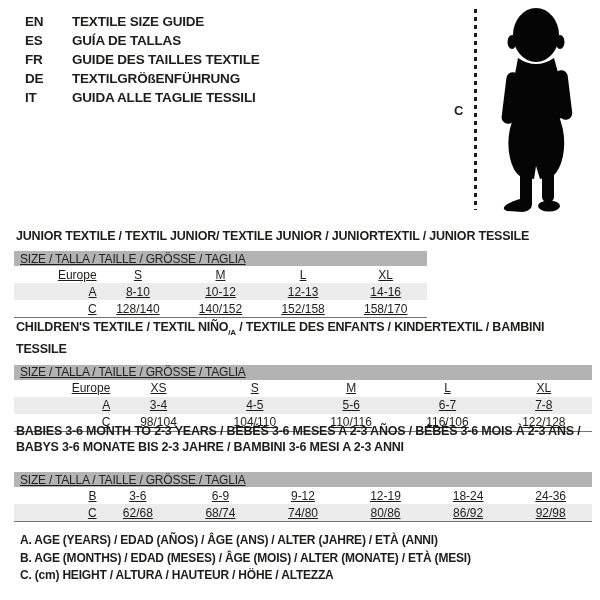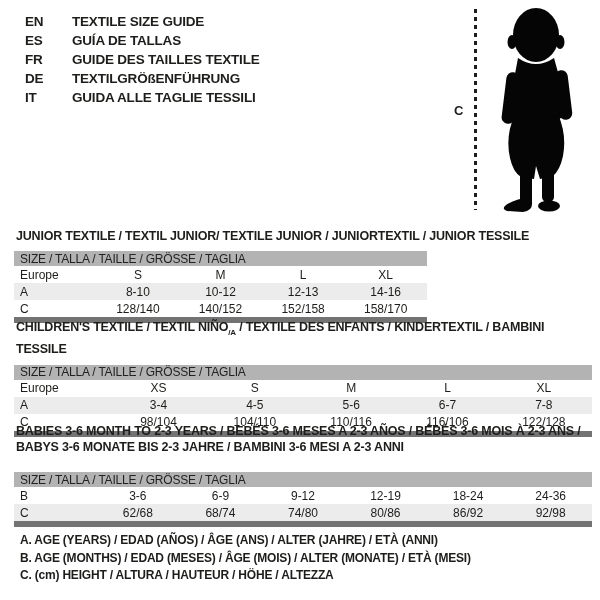--- a/index.html
+++ b/index.html
@@ -16,27 +16,27 @@
   .measure-line{
     position:absolute;left:24px;top:5px;width:3px;height:201px;
     background:repeating-linear-gradient(to bottom,#1d1d1b 0 4px,transparent 4px 8px);
   }
   .c-label{position:absolute;left:4px;top:99px;font-size:13px;font-weight:700;}
   .baby-svg{position:absolute;left:34px;top:2px;}
   
   .section{position:absolute;left:14px;width:578px;}
   .sec-title{font-size:12.5px;font-weight:700;letter-spacing:-0.2px;line-height:16px;padding-left:2px;}
   .sec-title sub{font-size:8px;font-weight:700;}
-  table.size-table{border-collapse:collapse;table-layout:fixed;font-size:12px;color:#1d1d1b;border-bottom:6px solid #737373;}
+  table.size-table{border-collapse:collapse;table-layout:fixed;font-size:12px;color:#1d1d1b;border-bottom:1px solid #737373;text-decoration:underline;}
   table.size-table td{padding:0;height:17px;text-align:center;vertical-align:middle;}
   table.size-table tr.bar td{
     background:#b3b3b3;text-align:left;padding-left:6px;height:15px;
     font-size:12px;color:#222222;letter-spacing:-0.2px;
   }
-  table.size-table td.lbl{text-align:left;padding-left:6px;}
+  table.size-table td.lbl{text-align:right;padding-left:6px;}
   table.size-table tr.stripe td{background:#ececec;}
   .t-junior{width:413px;}
   .t-wide{width:578px;}
   .t-junior td.lbl{width:60px;}
   .t-wide td.lbl{width:45px;}
   #section-junior{top:228px;}
   #section-junior .sec-title{margin-bottom:7px;}
   #section-children{top:319px;}
   #section-children .sec-title{margin-bottom:8px;}
   #section-babies{top:423px;}

